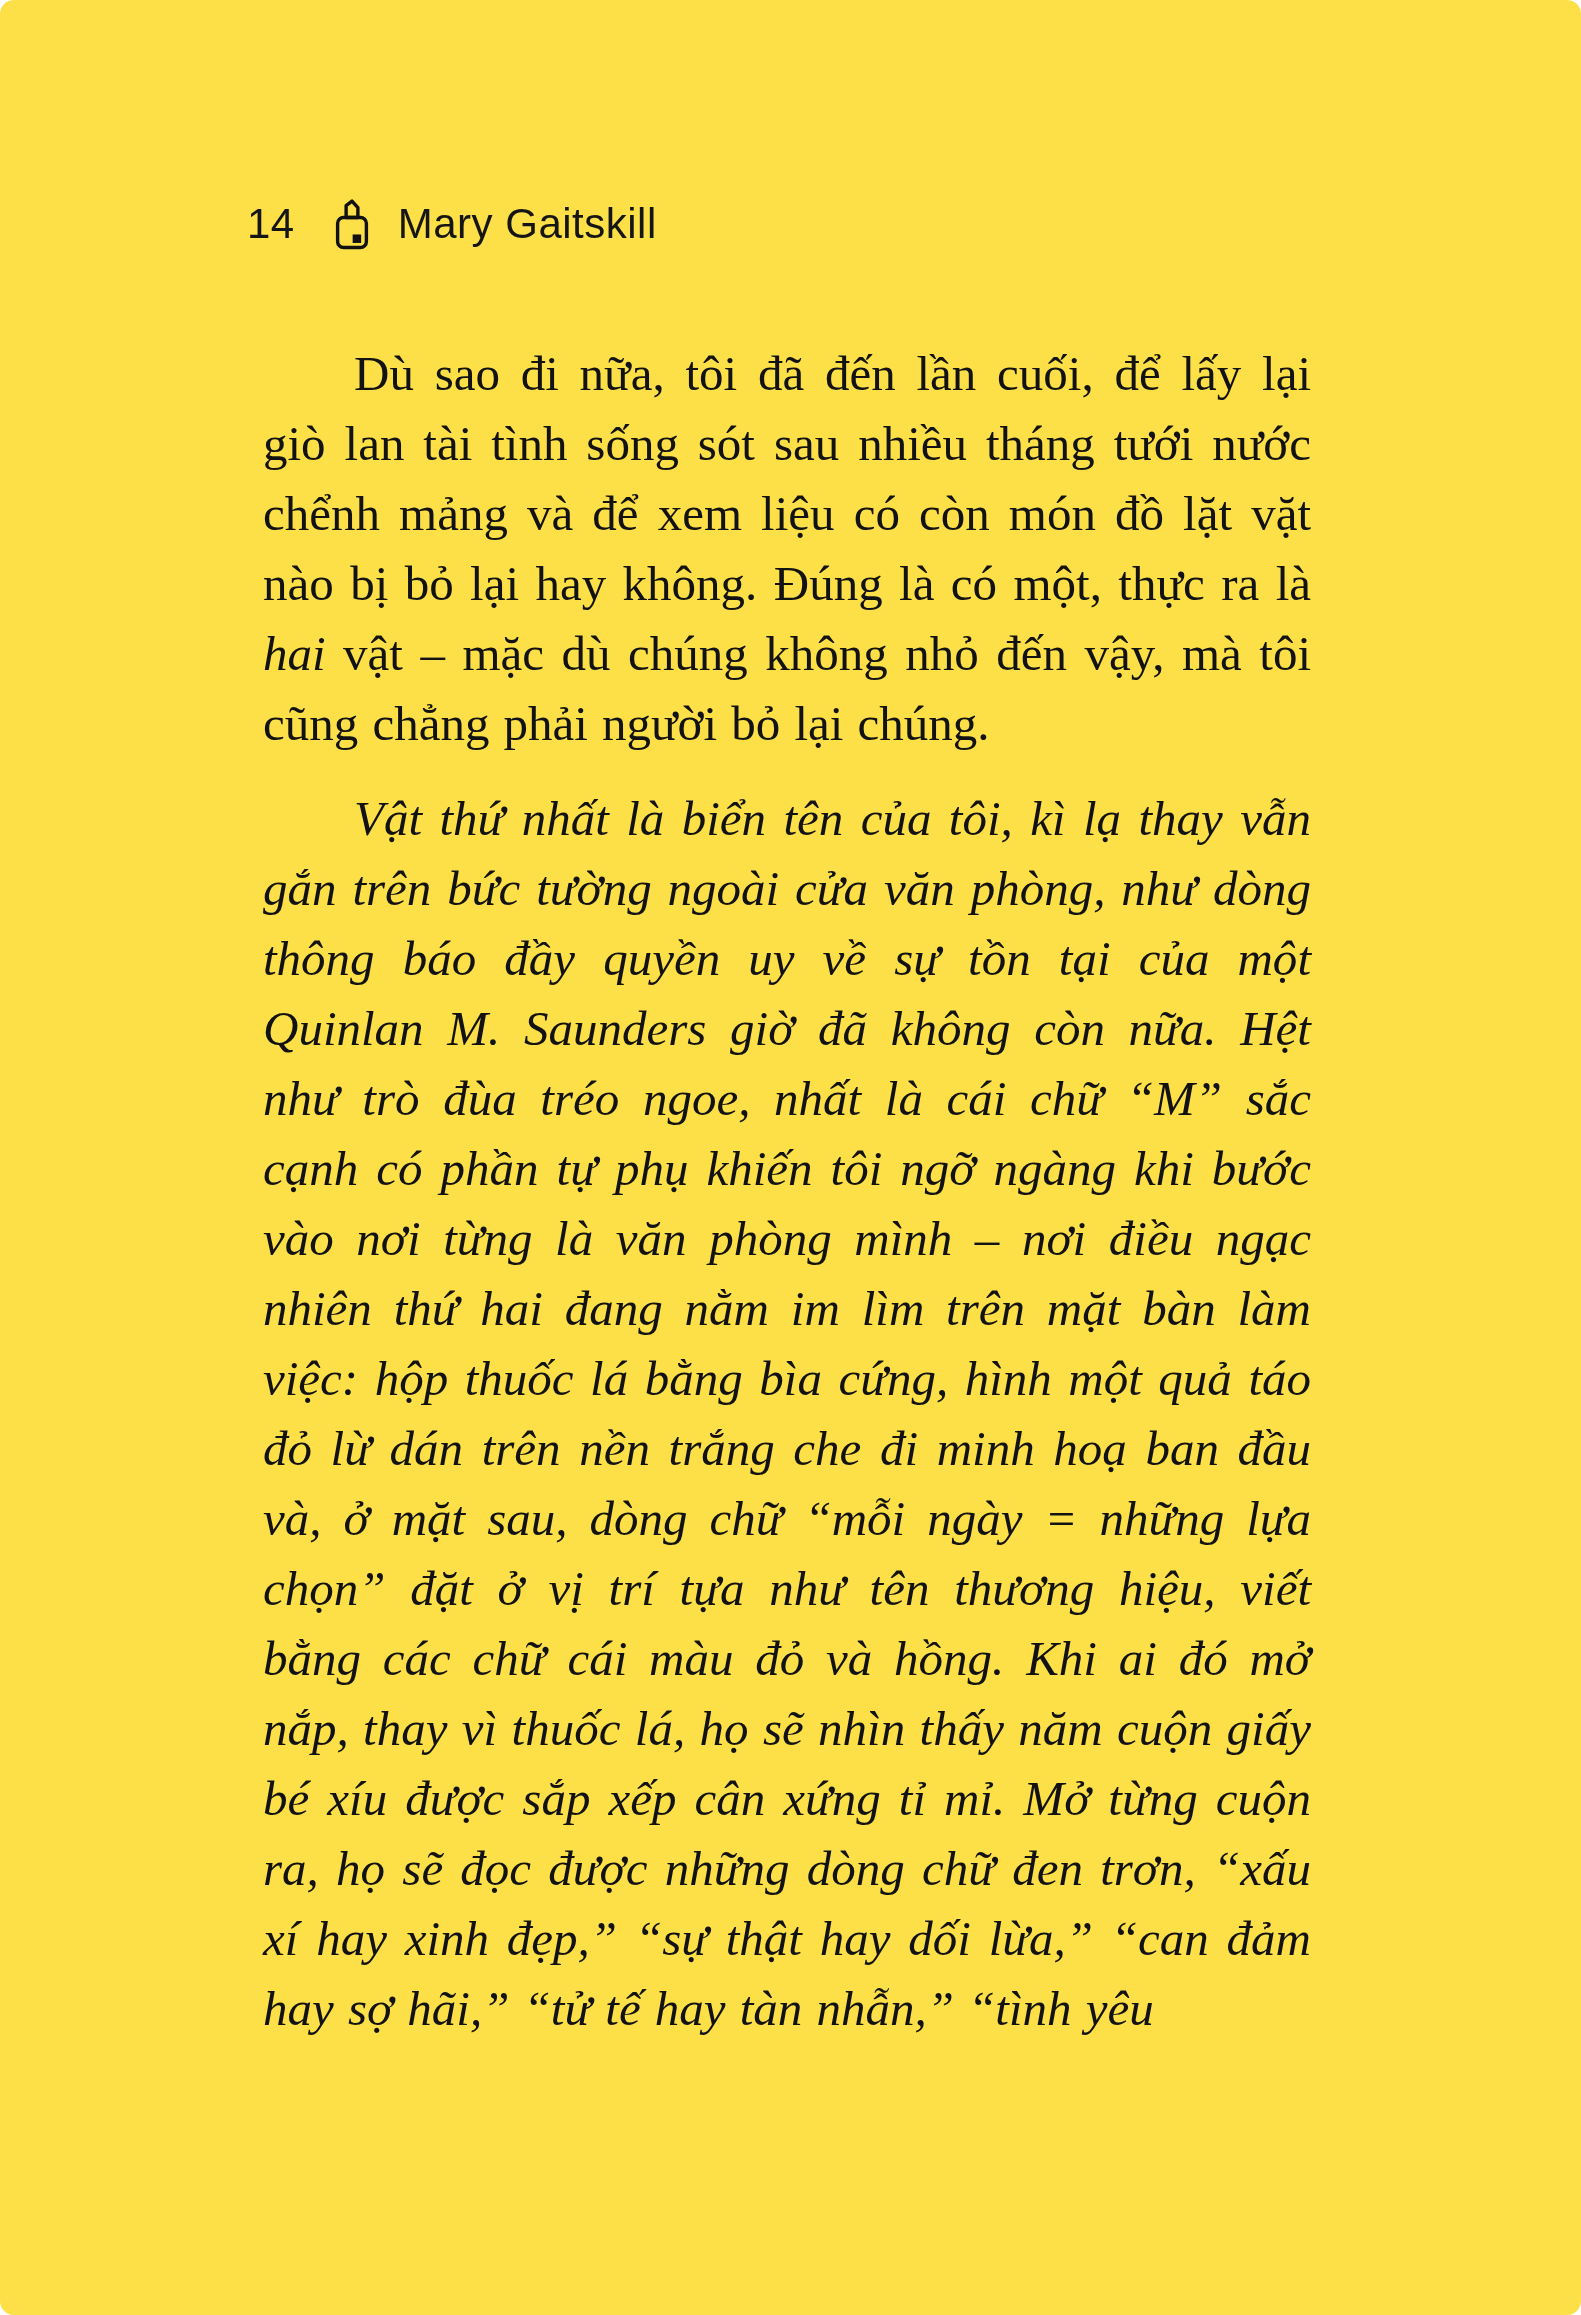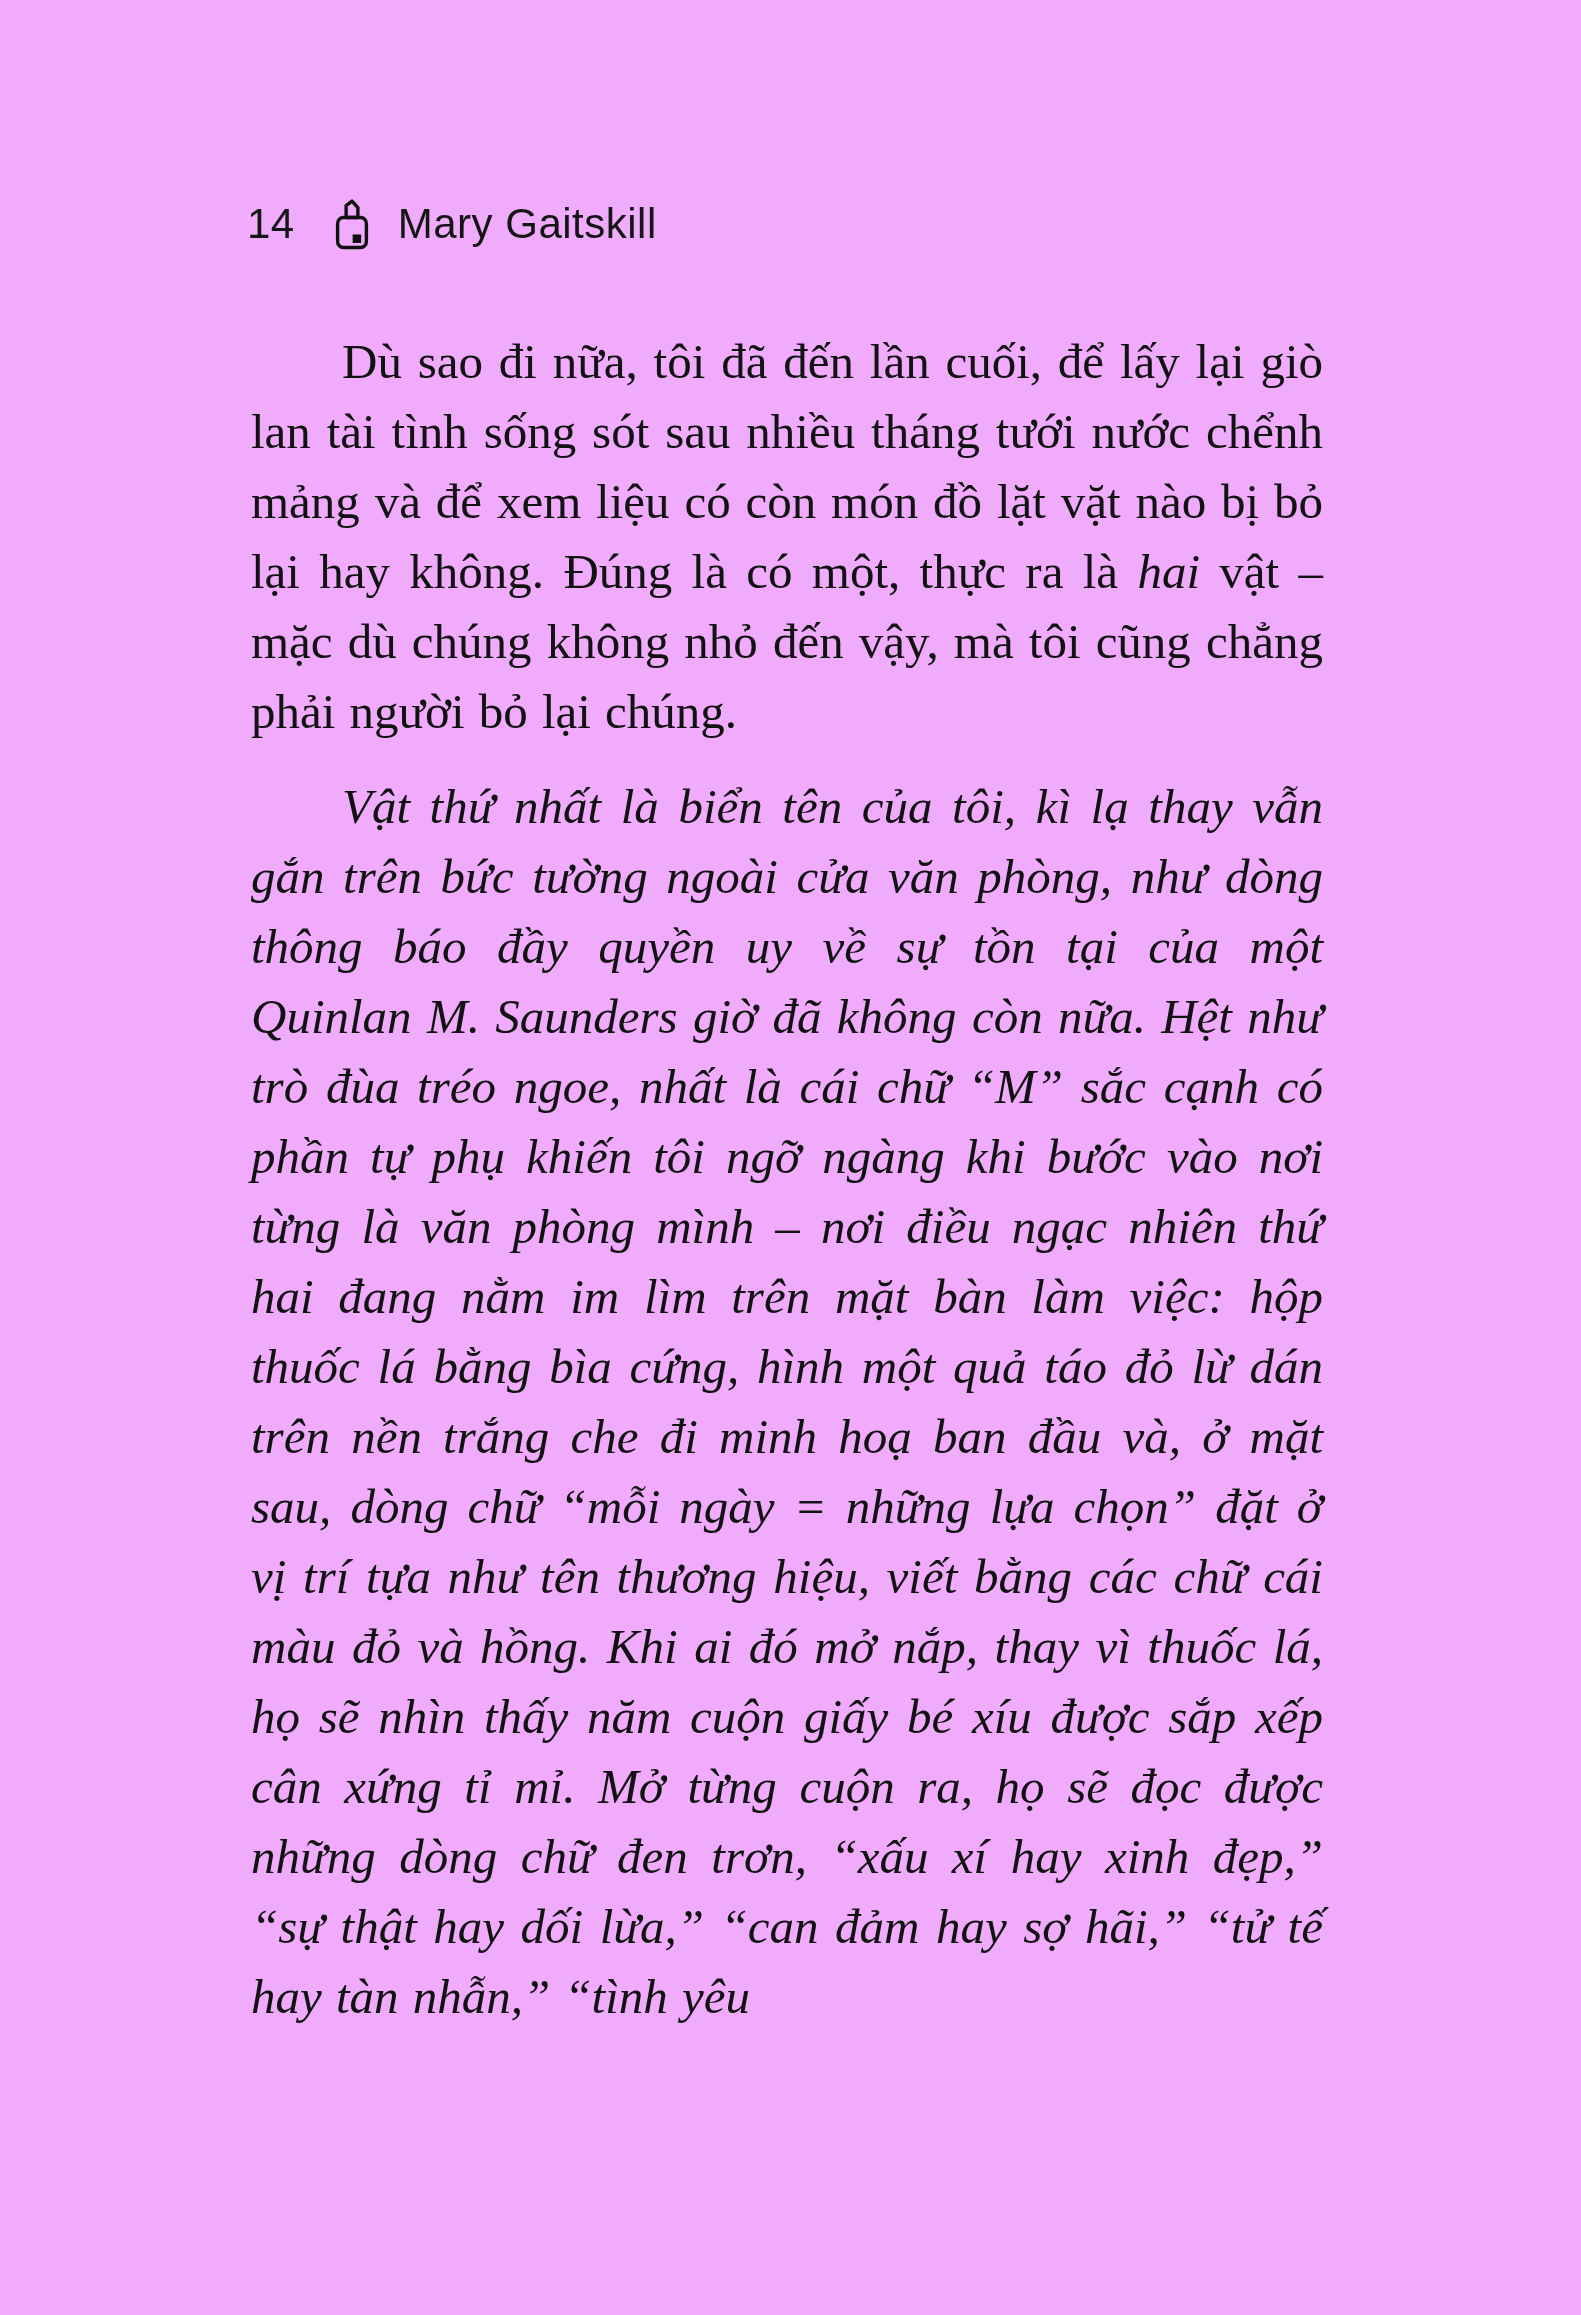--- a/index.html
+++ b/index.html
@@ -11,21 +11,22 @@
     width: 1581px;
     height: 2315px;
     position: relative;
     font-family: "Liberation Serif", "DejaVu Serif", serif;
     color: #121212;
     overflow: hidden;
   }
   .page {
     position: absolute;
     inset: 0;
-    background: #f0abfc;
+    background: #fde047;
+    border-radius: 14px;
   }
   .page-header {
     position: absolute;
     left: 247px;
     top: 197px;
     display: flex;
     align-items: center;
     font-family: "Liberation Sans", "DejaVu Sans", sans-serif;
     font-size: 42px;
     font-weight: 500;
@@ -45,21 +46,21 @@
     display: inline-block;
     text-align: center;
   }
   .text-block {
     position: absolute;
     left: 247px;
     top: 323px;
     width: 1080px;
   }
   .text-block p {
-    margin: 4px;
+    margin: 16px;
     padding: 0;
     font-size: 49px;
     line-height: 70px;
     text-align: justify;
     text-indent: 91px;
     word-spacing: 1.9px;
     color: #121212;
   }
   .text-block p + p {
     margin-top: 25px;

